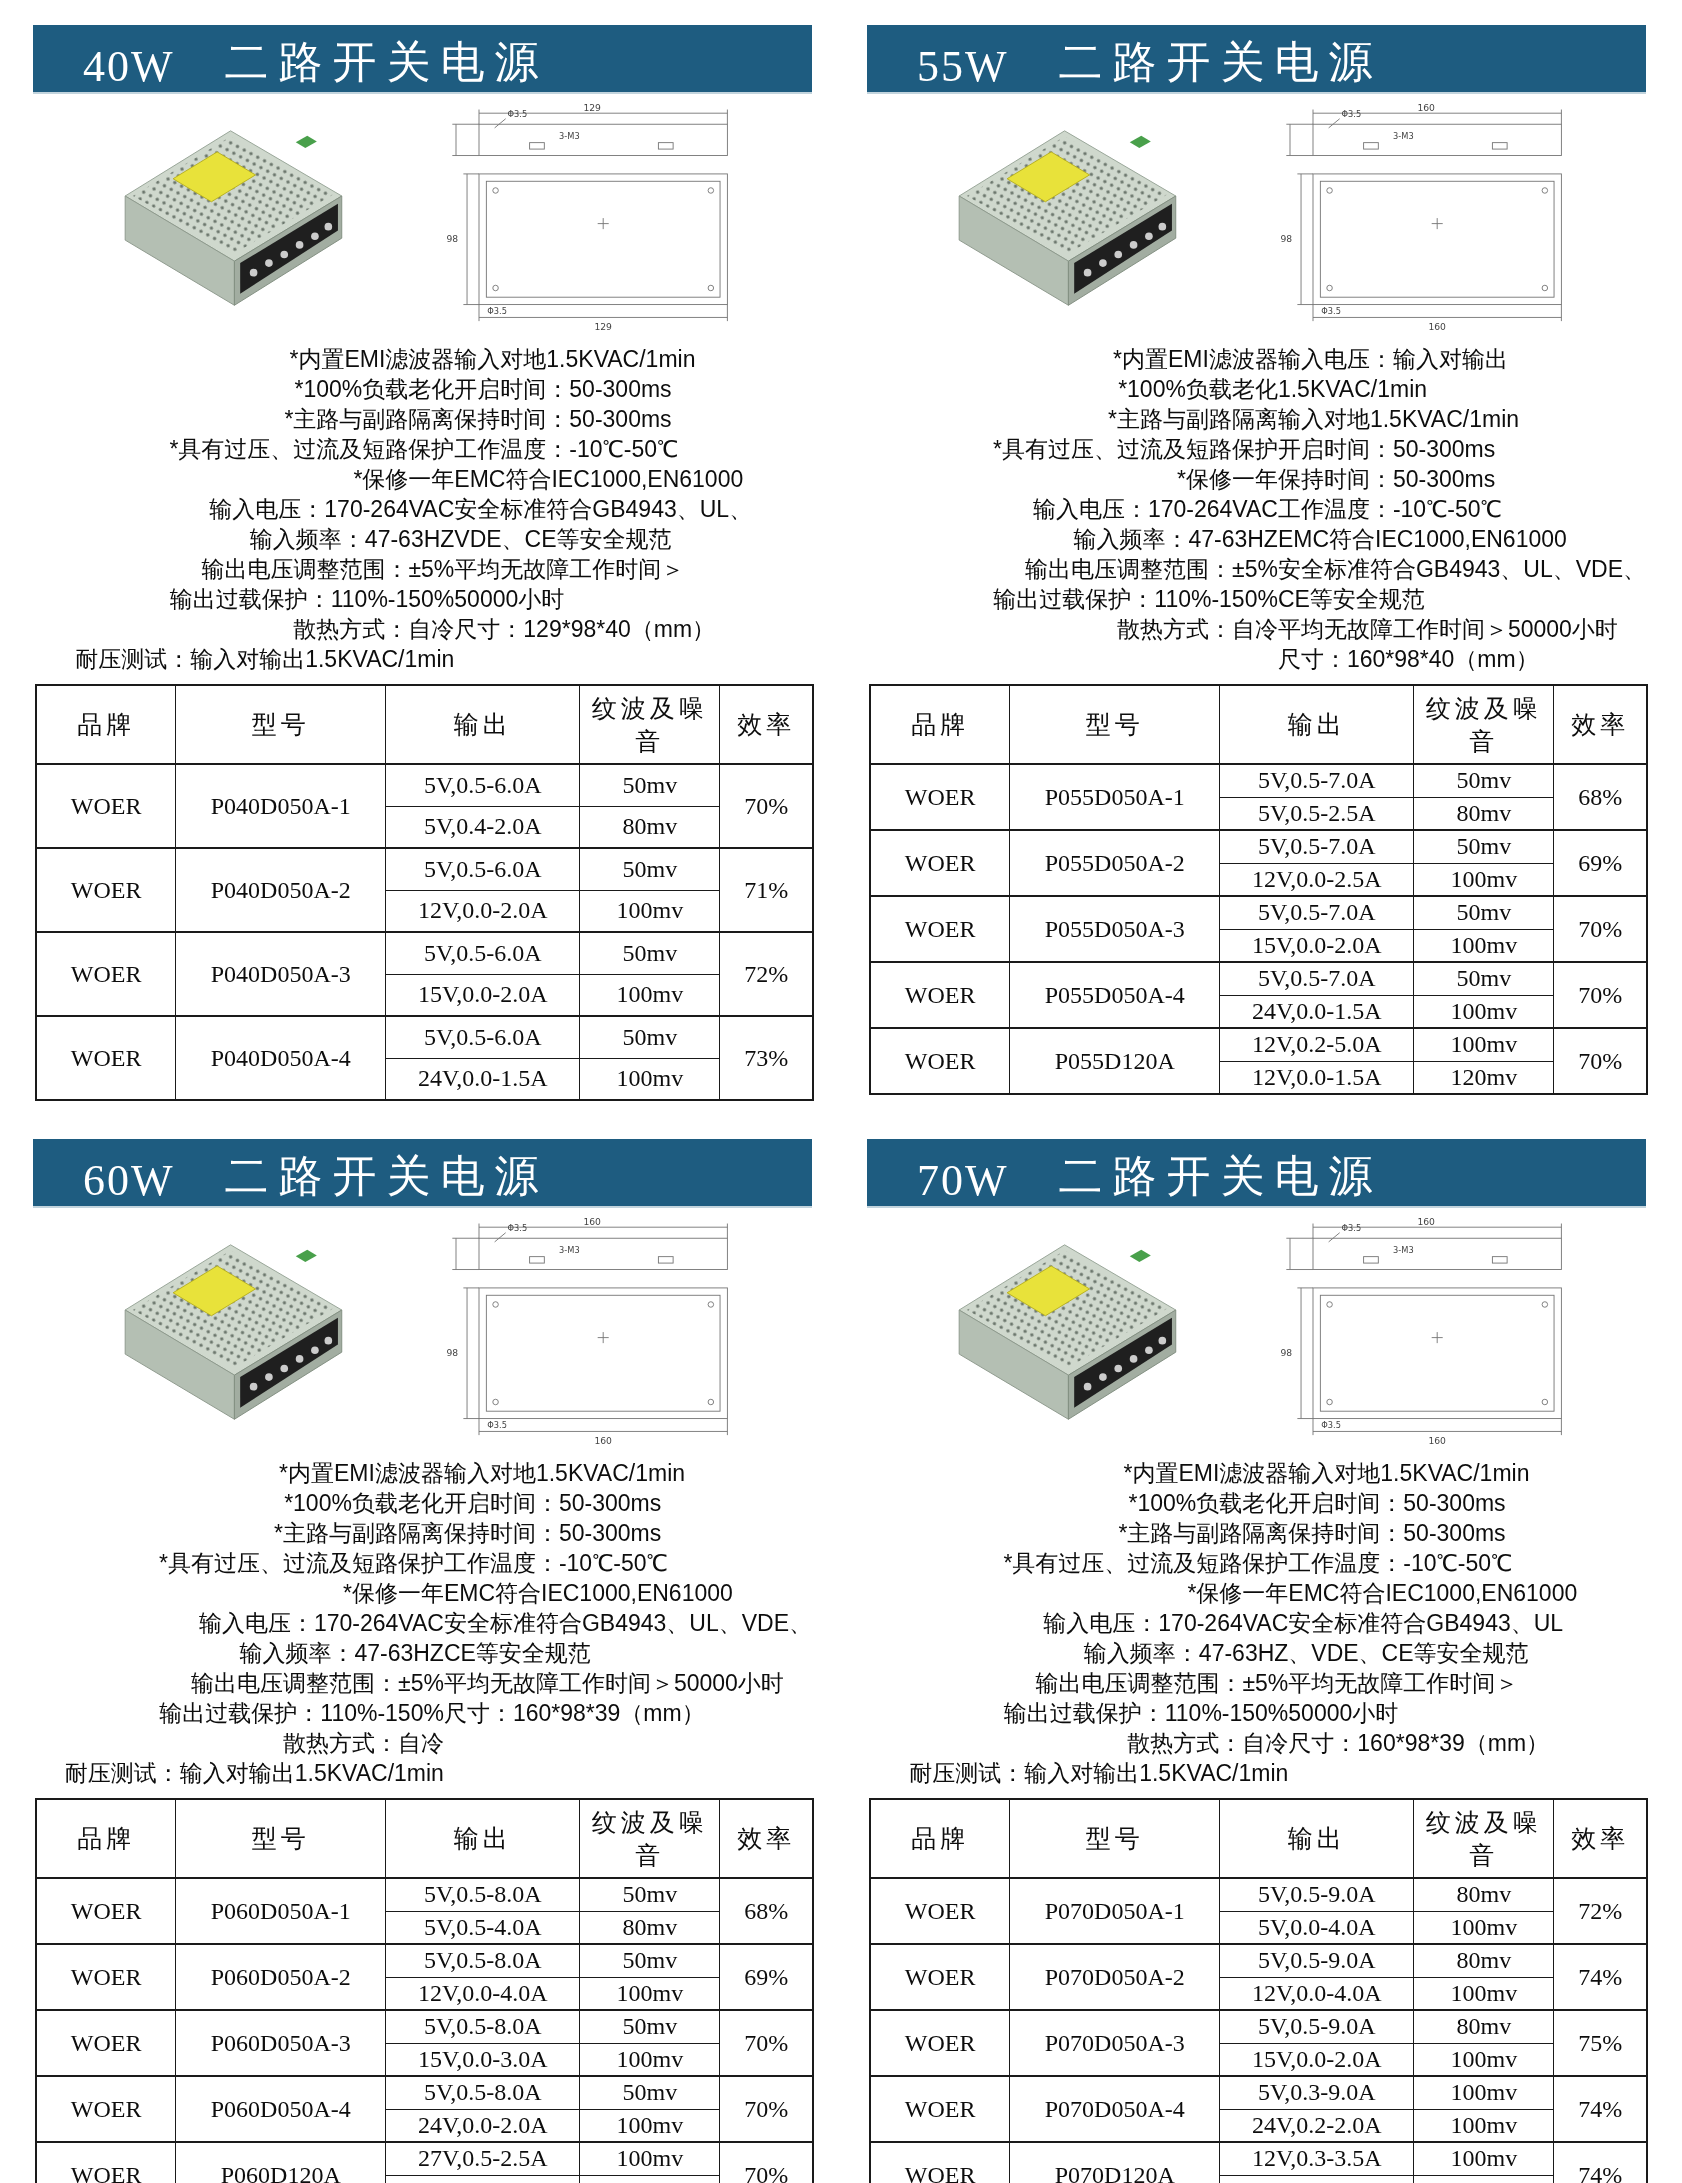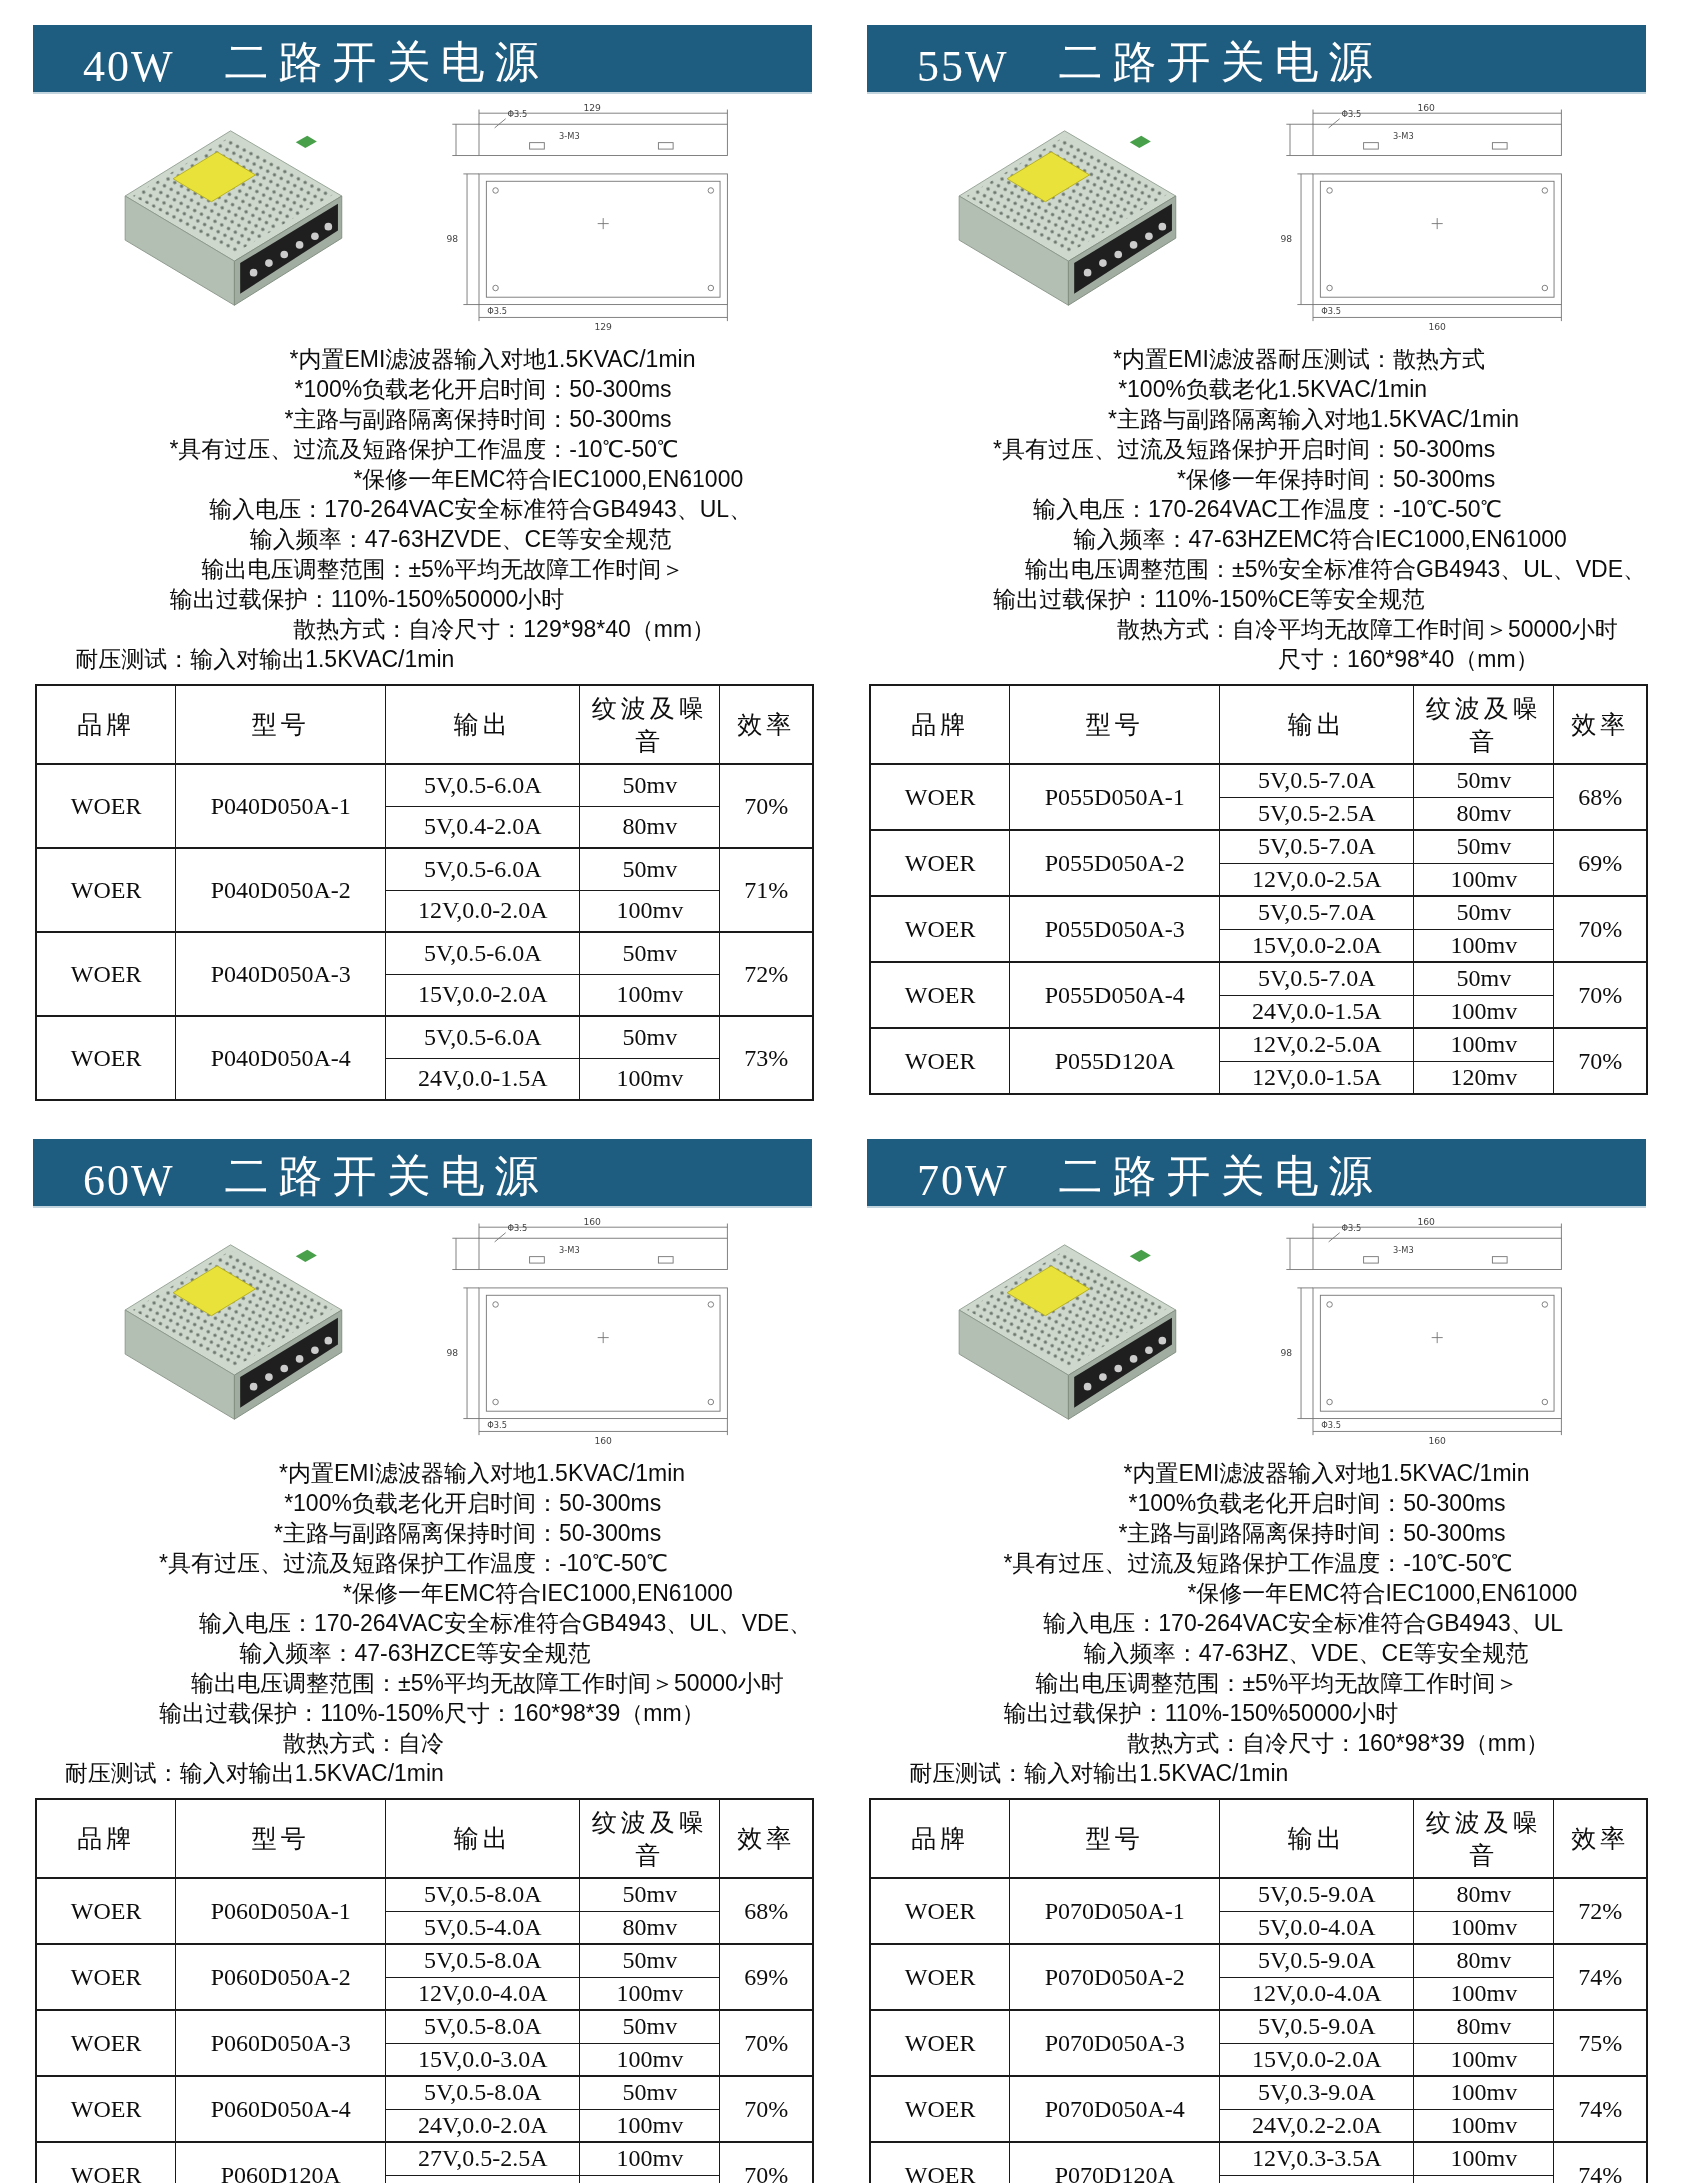--- a/index.html
+++ b/index.html
@@ -338,21 +338,21 @@
               <div class="spec-line">输入频率：47-63HZ</div>
 
               <div class="spec-line">输出电压调整范围：±5%</div>
 
               <div class="spec-line">输出过载保护：110%-150%</div>
 
               <div class="spec-line">散热方式：自冷</div>
             </div>
           <div class="spec-col right">
 
-              <div class="spec-line">耐压测试：散热方式</div>
+              <div class="spec-line">输入电压：输入对输出</div>
 
               <div class="spec-line">1.5KVAC/1min</div>
 
               <div class="spec-line">输入对地1.5KVAC/1min</div>
 
               <div class="spec-line">开启时间：50-300ms</div>
 
               <div class="spec-line">保持时间：50-300ms</div>
 
               <div class="spec-line">工作温度：-10℃-50℃</div>

